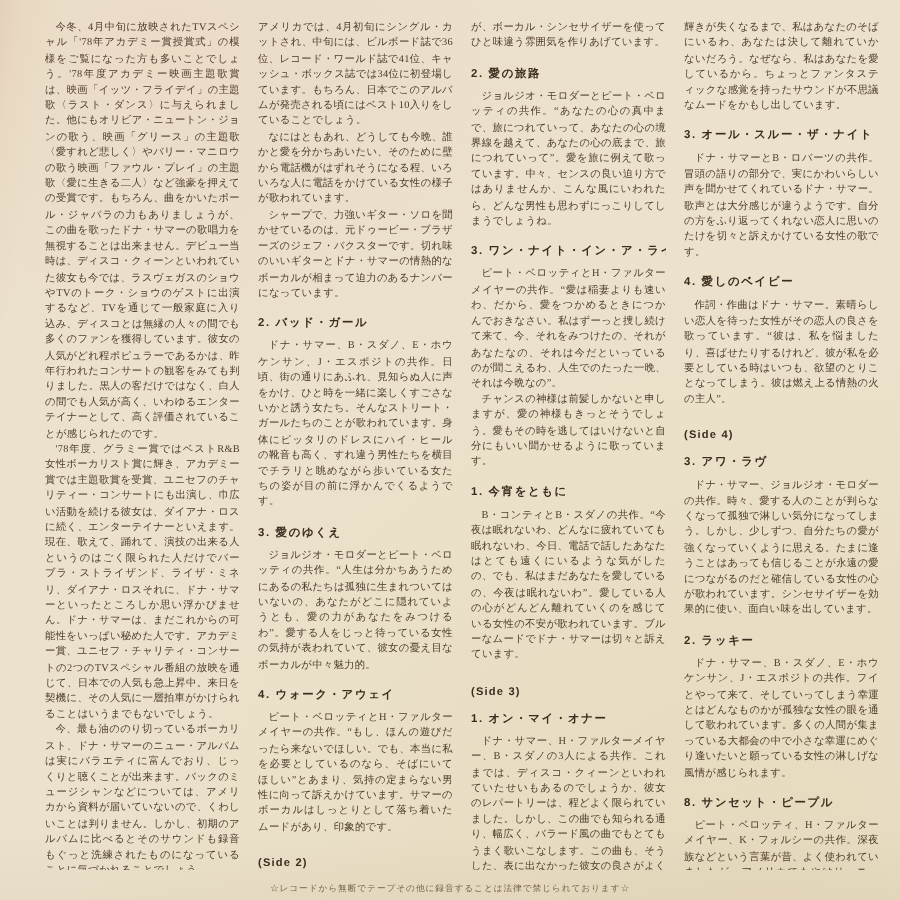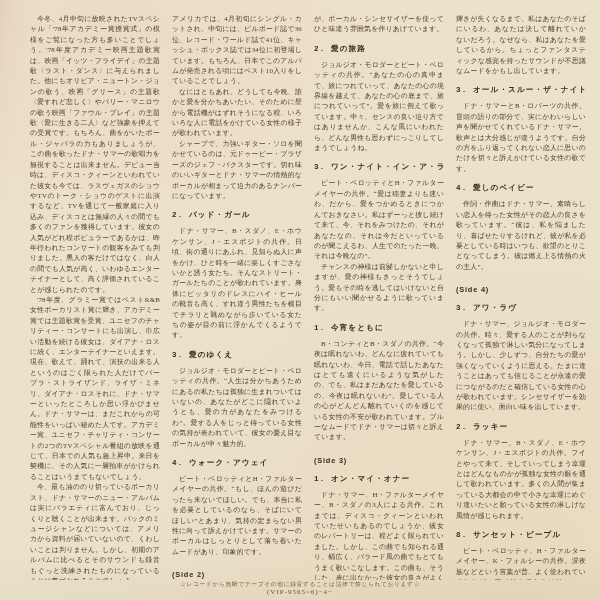--- a/index.html
+++ b/index.html
@@ -22,21 +22,21 @@
     display:flex;gap:12px;height:566px;overflow:hidden;
   }
   .col{width:130px;height:100%;overflow:hidden;}
   .para{
     font-size:6.9px;line-height:10.4px;letter-spacing:.2px;
     text-align:justify;margin:0;
   }
   .para.ind{text-indent:7px;}
   .para.cont{text-indent:0;}
   .song-title{
-    font-family:Liberation Mono, monospace;
+    font-family:Liberation Sans, sans-serif;
     font-size:7.6px;font-weight:bold;letter-spacing:1.1px;
     color:#3c2b1e;margin:9px 0 6px;white-space:nowrap;
   }
   .side-label{
     font-family:"Liberation Sans","DejaVu Sans",sans-serif;
     font-size:7.4px;font-weight:bold;letter-spacing:.8px;
     color:#3c2b1e;margin:13px 0 4px;
   }
   .footer{
     position:absolute;left:0;right:0;bottom:3px;text-align:center;color:#77634a;
@@ -89,15 +89,14 @@
         <div class="song-title">3. アワ・ラヴ</div>
         <div class="para ind">ドナ・サマー、ジョルジオ・モロダーの共作。時々、愛する人のことが判らなくなって孤独で淋しい気分になってしまう。しかし、少しずつ、自分たちの愛が強くなっていくように思える。たまに逢うことはあっても信じることが永遠の愛につながるのだと確信している女性の心が歌われています。シンセサイザーを効果的に使い、面白い味を出しています。</div>
         <div class="song-title">2. ラッキー</div>
         <div class="para ind">ドナ・サマー、B・スダノ、E・ホウケンサン、J・エスポジトの共作。フイとやって来て、そしていってしまう幸運とはどんなものかが孤独な女性の眼を通して歌われています。多くの人間が集まっている大都会の中で小さな幸運にめぐり逢いたいと願っている女性の淋しげな風情が感じられます。</div>
         <div class="song-title">8. サンセット・ピープル</div>
         <div class="para ind">ピート・ベロッティ、H・ファルターメイヤー、K・フォルシーの共作。深夜族などという言葉が昔、よく使われていましたが、アメリカでもやはり、ニューヨークやロスアンゼルスのような所に住んでいる人たちは独特の世界を持っているといってよいでしょう。特に、ハリウッド人種などと呼ばれている人たちは、一般の人たちとは別世界の人のようです。夜になるとサンセット大通りに出て来る人たちもやはり特殊(?)な人といえます。</div>
       </div>
     </div>
   <div class="footer">
     <div class="notice">☆レコードから無断でテープその他に録音することは法律で禁じられております☆</div>
-    <div class="catalog">(VIP-9565~6)−4−</div>
   </div>
 </div>
 
 </body></html>

